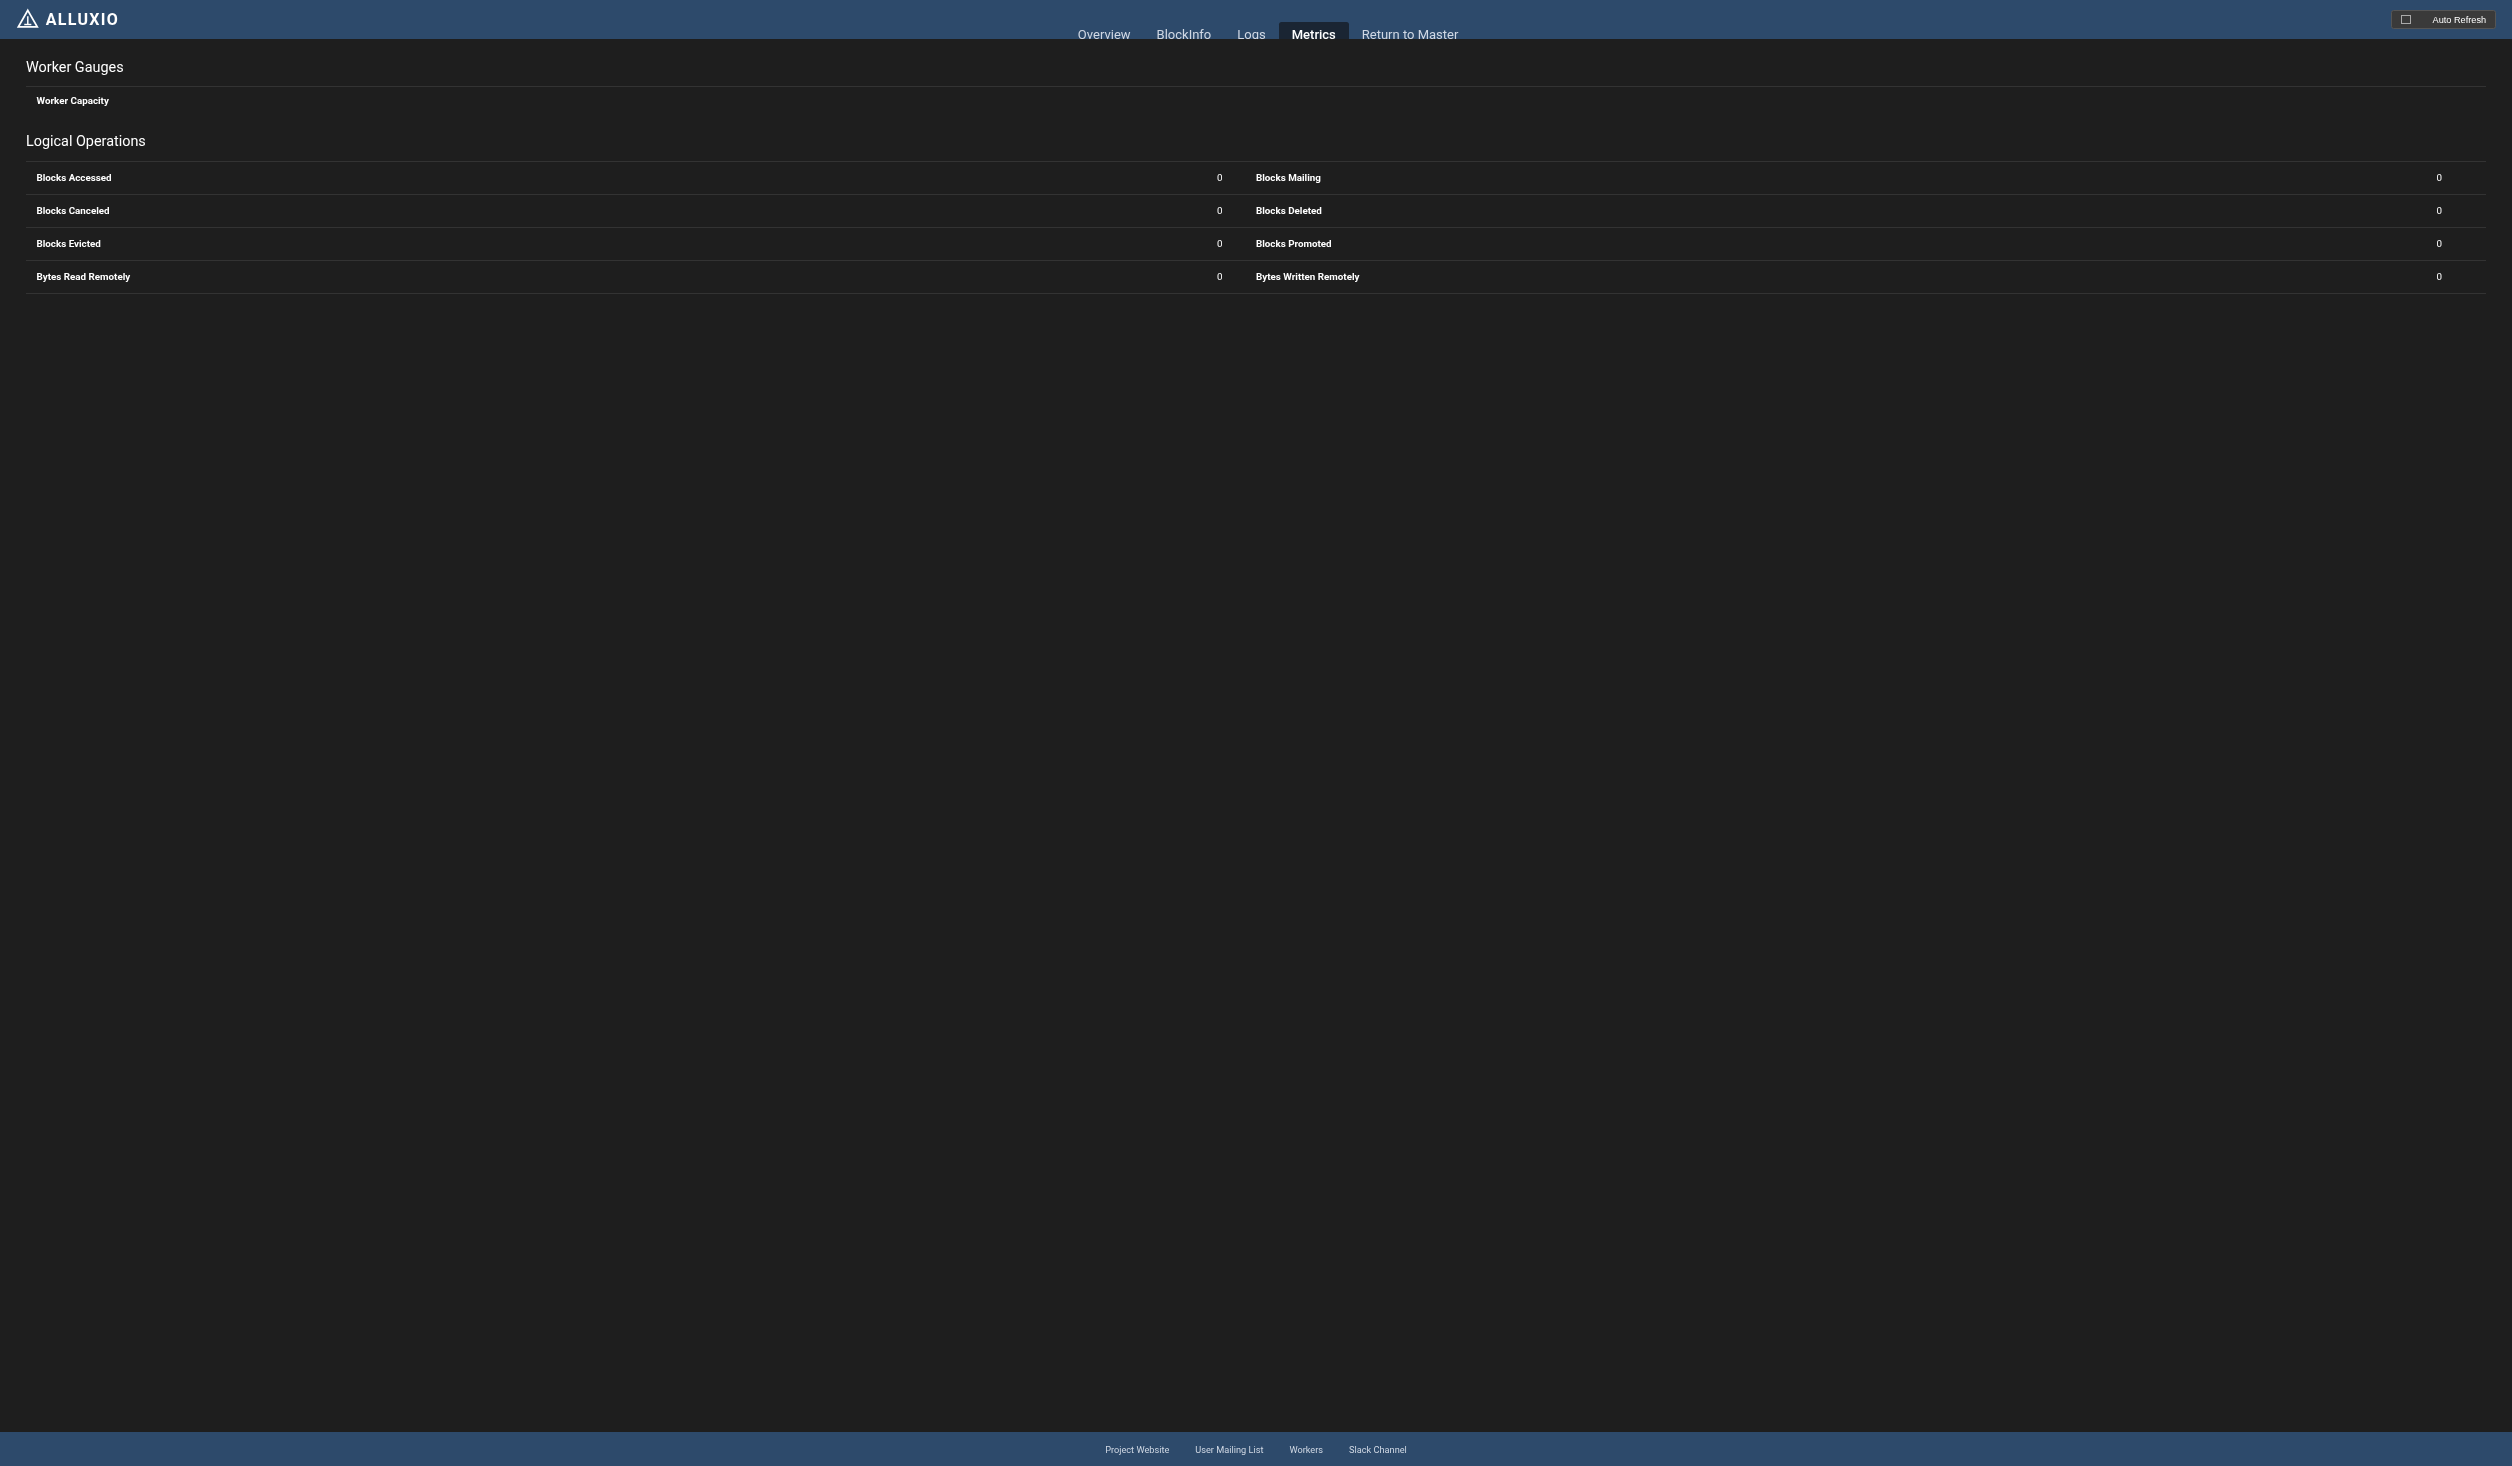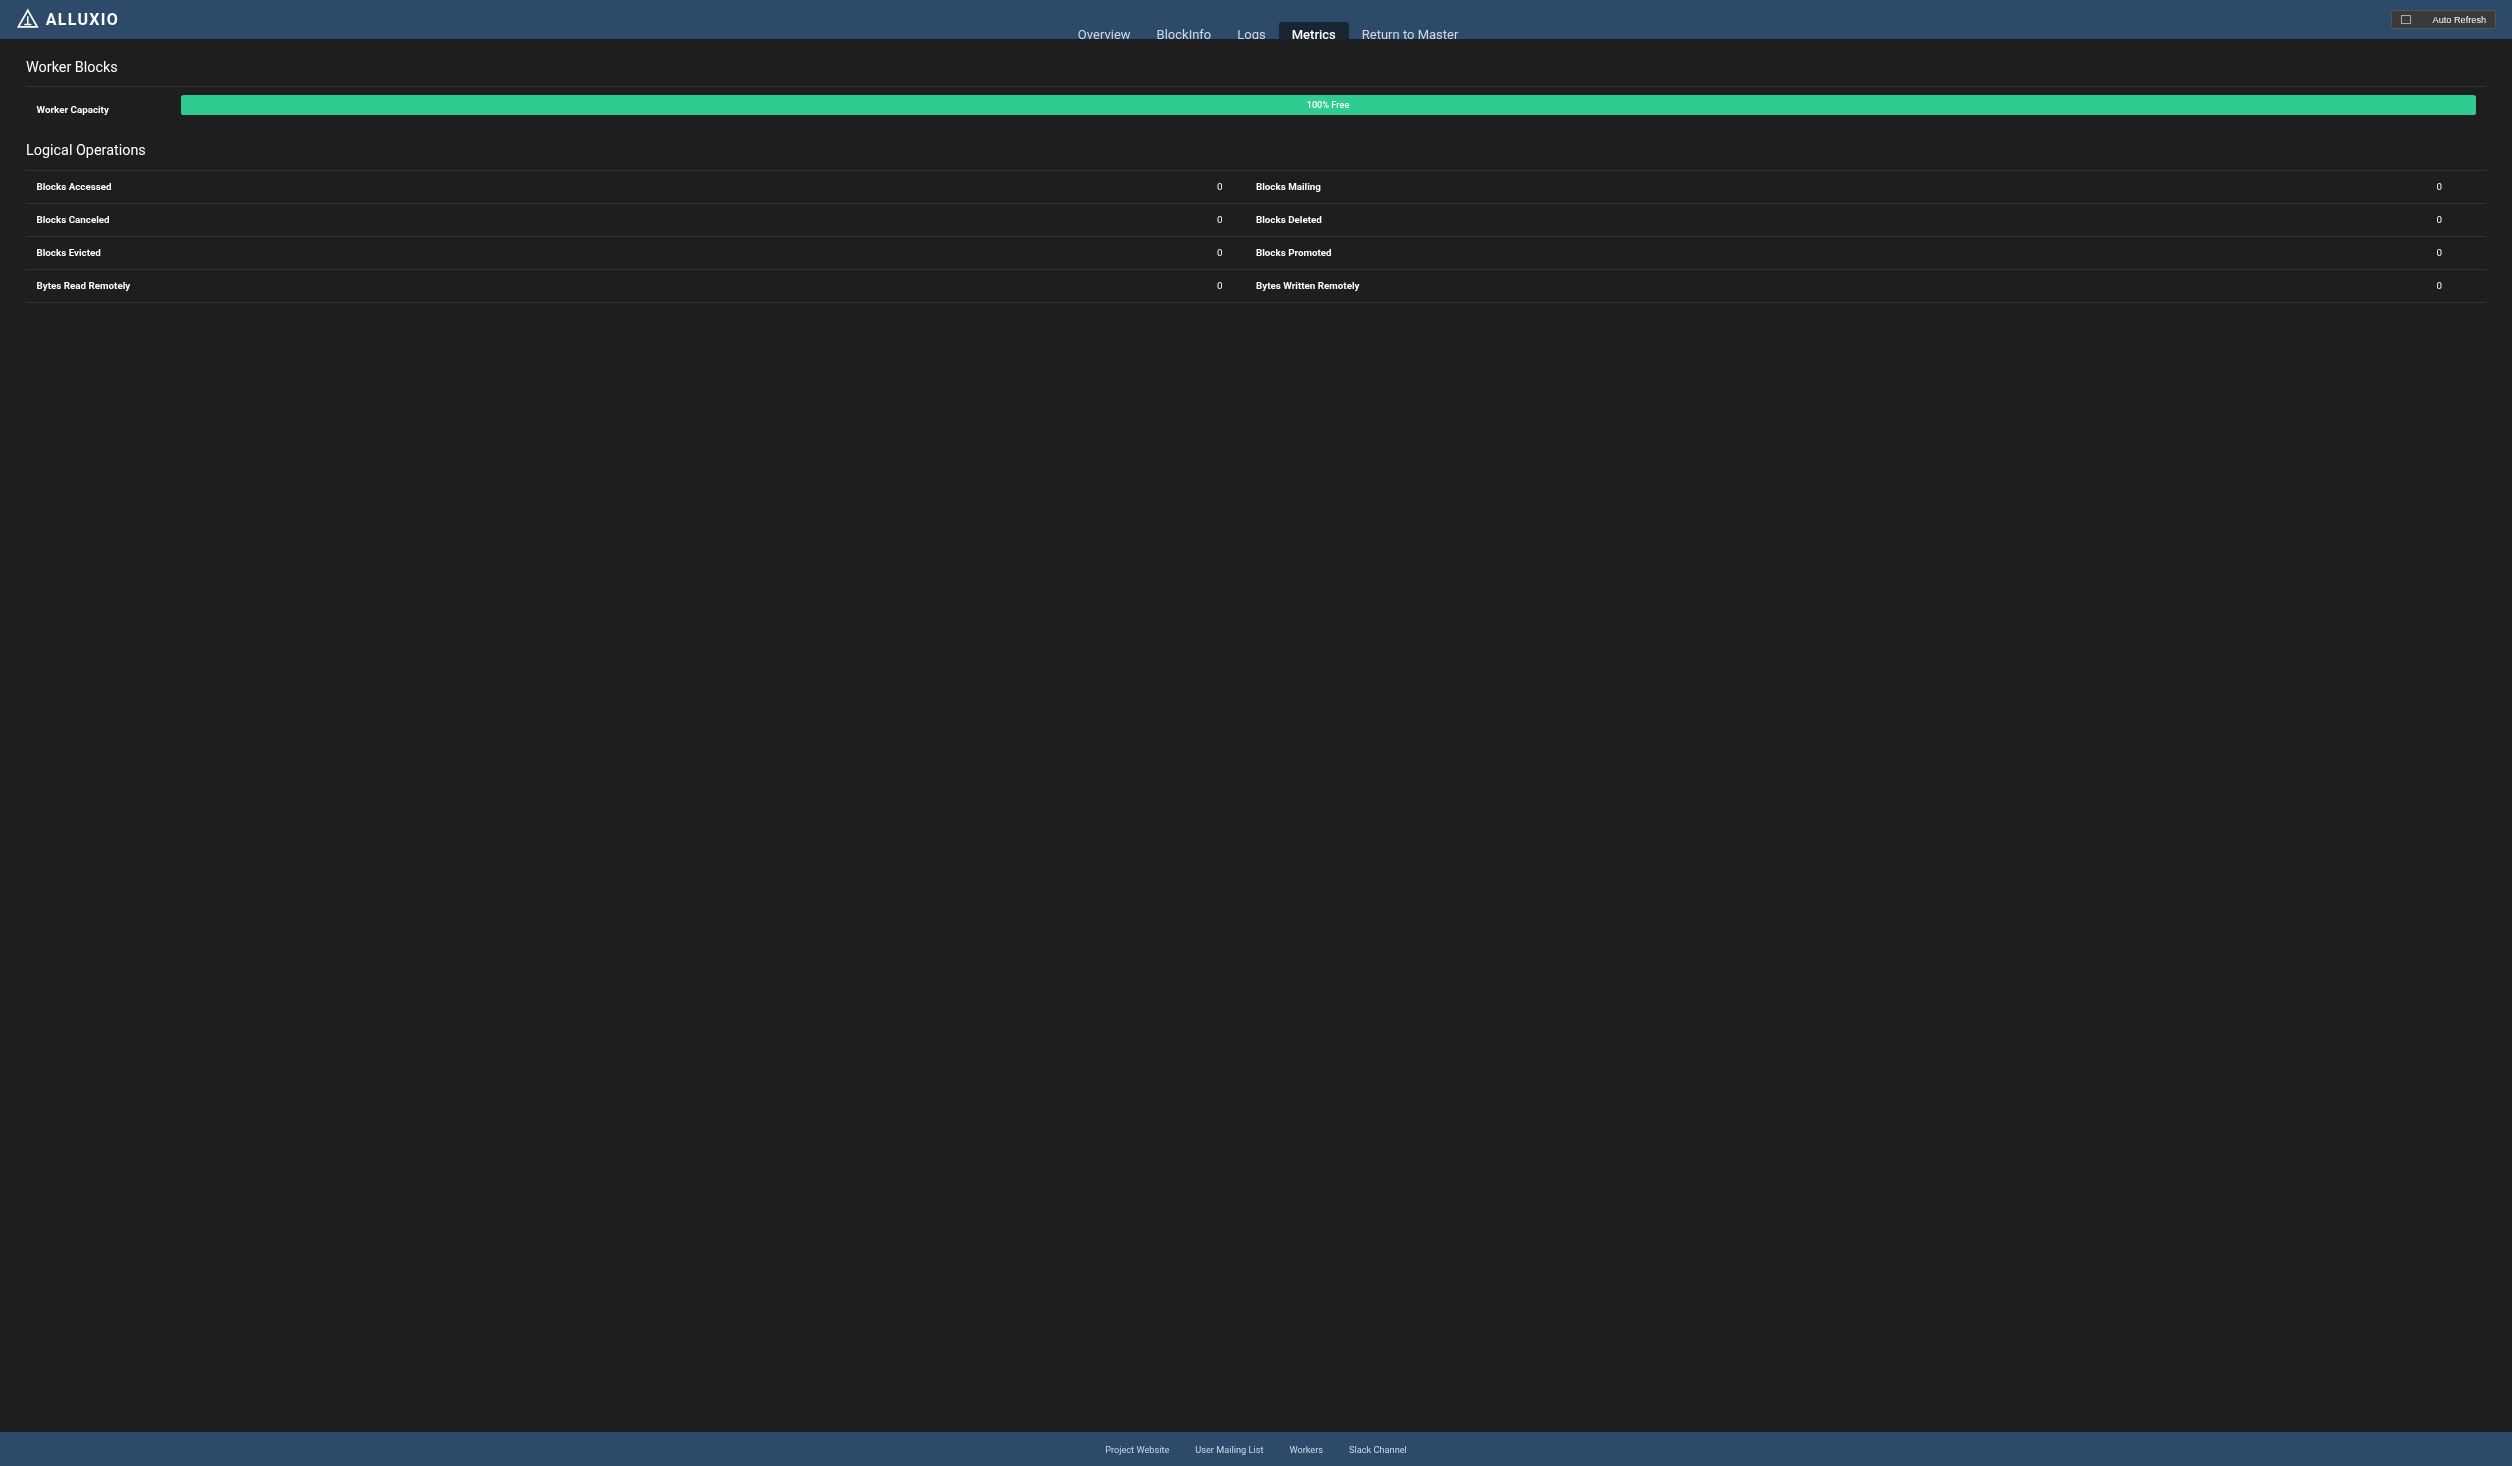--- a/index.html
+++ b/index.html
@@ -238,26 +238,23 @@
     <button class="auto-refresh-btn">
       <span class="auto-refresh-checkbox"></span>
       <span>Auto Refresh</span>
     </button>
   </div>
 </nav>
 
 <div class="main-content">
 
   <div class="worker-gauges-section">
-    <h2 class="section-title">Worker Blocks</h2>
+    <h2 class="section-title">Worker Gauges</h2>
     <div class="gauge-row">
       <span class="gauge-label">Worker Capacity</span>
-      <div class="gauge-bar-container">
-        <div class="gauge-bar">100% Free</div>
-      </div>
     </div>
   </div>
 
   <div class="logical-ops-section">
     <h2 class="section-title">Logical Operations</h2>
     <hr class="ops-divider">
 
     <div class="ops-row">
       <div class="ops-left">
         <span class="ops-label">Blocks Accessed</span>

